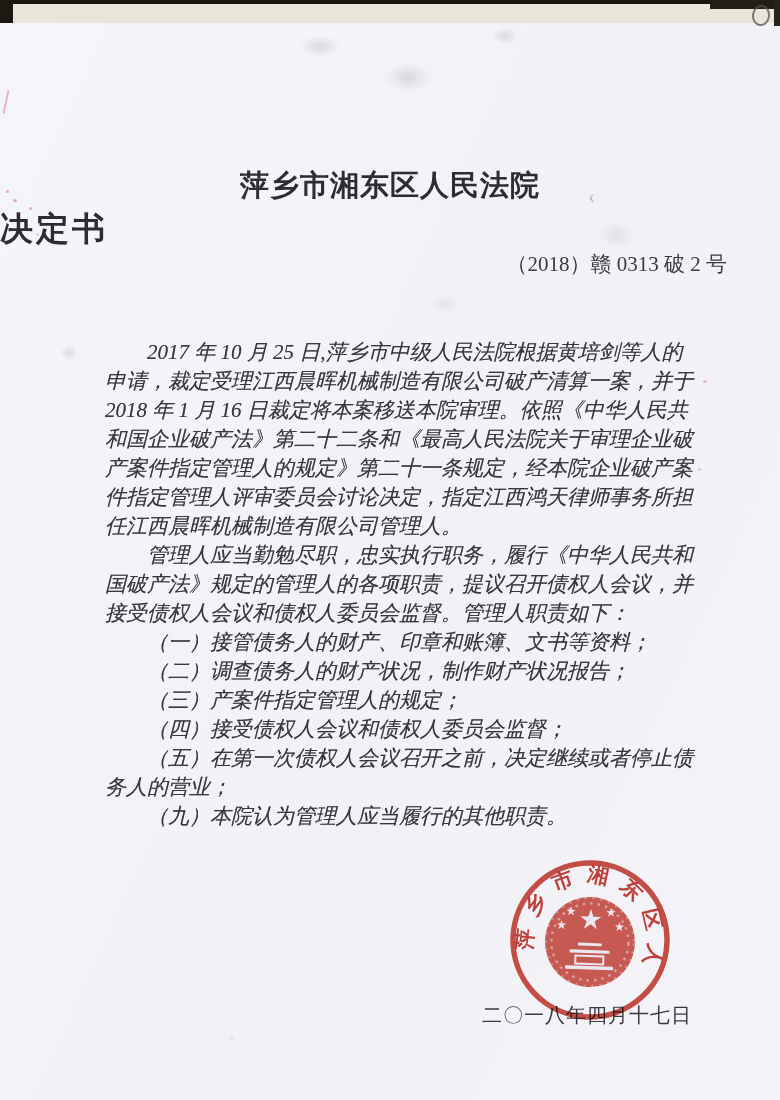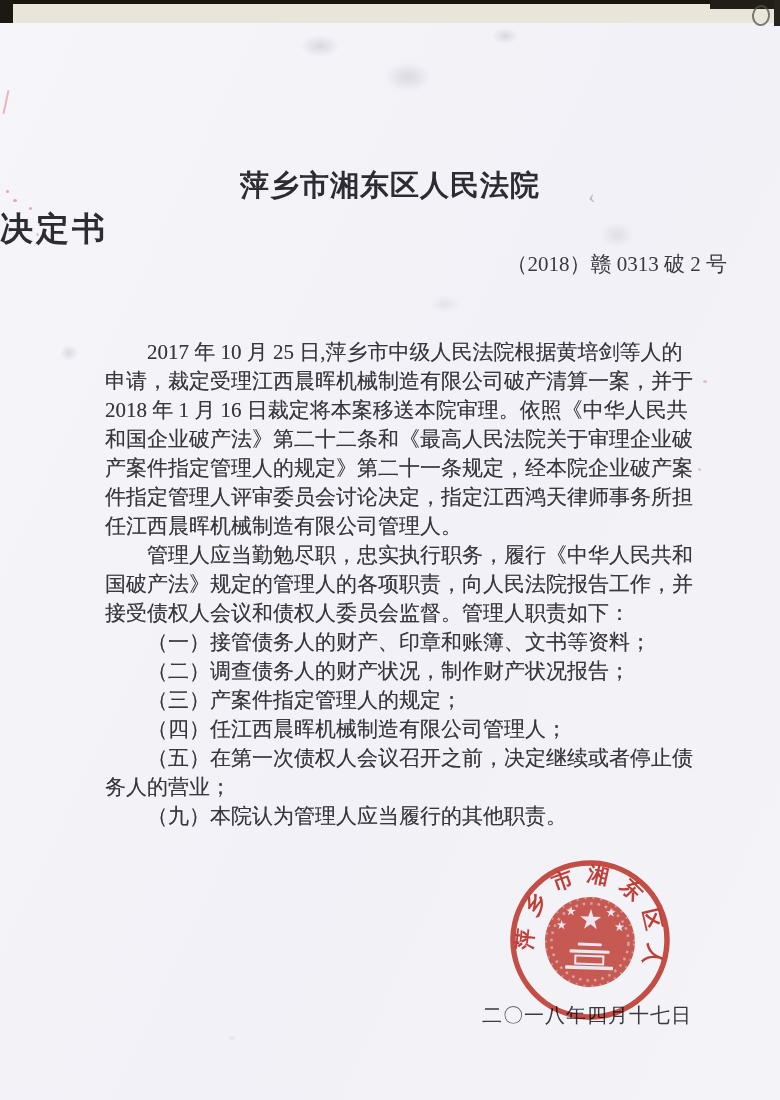--- a/index.html
+++ b/index.html
@@ -22,21 +22,21 @@
     background:radial-gradient(closest-side,rgba(115,110,128,.20),rgba(115,110,128,0));}
   .speck{position:absolute;border-radius:50%;background:rgba(205,70,95,.45);}
   .scratch{position:absolute;width:2px;height:24px;background:rgba(210,60,80,.35);transform:rotate(12deg);}
   .chevron{position:absolute;font-size:20px;color:rgba(125,120,140,.5);transform:rotate(-8deg);}
   
   .court-name{position:absolute;top:166px;left:0;width:100%;margin:0;text-align:center;
     font-size:29px;font-weight:700;letter-spacing:1px;color:#2d2c32;}
   .doc-type{position:absolute;top:207px;left:0;width:100%;margin:0;text-align:left;
     font-size:33px;font-weight:700;letter-spacing:3px;color:#2d2c32;}
   .case-number{position:absolute;top:250px;right:53px;font-size:21px;color:#3a393f;}
-  .doc-body{position:absolute;top:338px;left:105px;width:648px;font-size:21px;line-height:29px;}
+  .doc-body{position:absolute;top:338px;left:105px;width:648px;font-size:21px;line-height:29px;font-style:italic;}
   .doc-body p{margin:0;text-indent:42px;white-space:pre-line;text-align:left;
     text-shadow:0 0 .5px rgba(55,54,64,.55);}
   .doc-date{position:absolute;top:1002px;left:482px;font-size:20px;letter-spacing:1px;color:#3a393f;}
   
   .seal{position:absolute;left:506px;top:856px;width:168px;height:168px;
     mix-blend-mode:multiply;opacity:.95;transform:rotate(2deg);}
 </style>
 </head>
 <body>
 
@@ -71,26 +71,26 @@
 
   <div class="doc-body">
     <p>2017 年 10 月 25 日,萍乡市中级人民法院根据黄培剑等人的
 申请，裁定受理江西晨晖机械制造有限公司破产清算一案，并于
 2018 年 1 月 16 日裁定将本案移送本院审理。依照《中华人民共
 和国企业破产法》第二十二条和《最高人民法院关于审理企业破
 产案件指定管理人的规定》第二十一条规定，经本院企业破产案
 件指定管理人评审委员会讨论决定，指定江西鸿天律师事务所担
 任江西晨晖机械制造有限公司管理人。</p>
     <p>管理人应当勤勉尽职，忠实执行职务，履行《中华人民共和
-国破产法》规定的管理人的各项职责，向人民法院报告工作，并
+国破产法》规定的管理人的各项职责，提议召开债权人会议，并
 接受债权人会议和债权人委员会监督。管理人职责如下：</p>
     <p>（一）接管债务人的财产、印章和账簿、文书等资料；</p>
     <p>（二）调查债务人的财产状况，制作财产状况报告；</p>
     <p>（三）产案件指定管理人的规定；</p>
-    <p>（四）任江西晨晖机械制造有限公司管理人；</p>
+    <p>（四）接受债权人会议和债权人委员会监督；</p>
     <p>（五）在第一次债权人会议召开之前，决定继续或者停止债
 务人的营业；</p>
     <p>（九）本院认为管理人应当履行的其他职责。</p>
   </div>
 
   <div class="doc-date">二〇一八年四月十七日</div>
 
   <svg class="seal" viewBox="0 0 168 168">
     <defs>
       <path id="sealArc" d="M 28.9 102 A 58 58 0 1 1 139.1 102" fill="none"></path>

